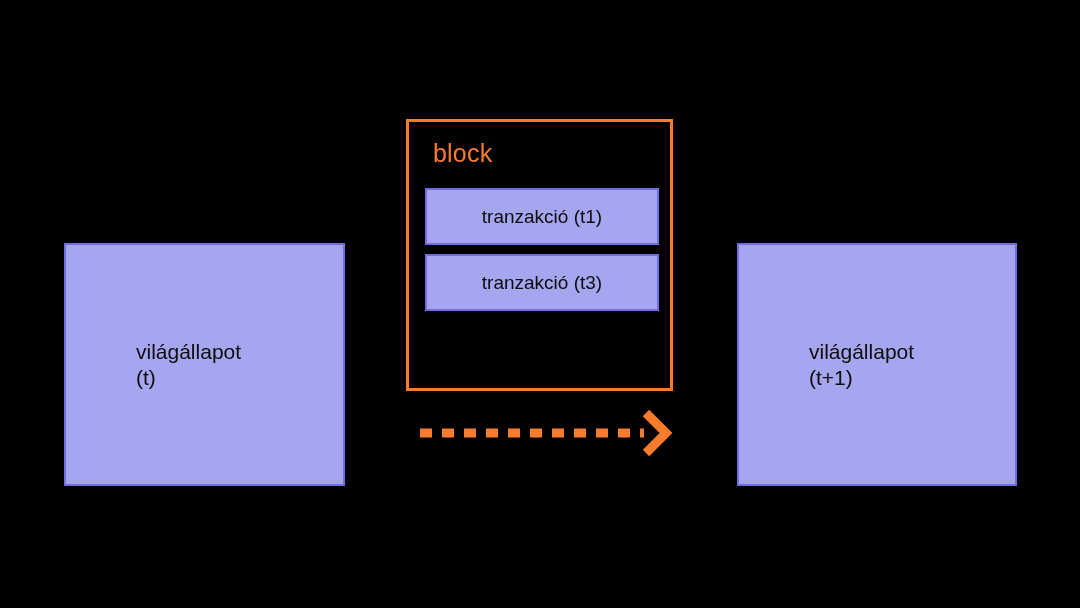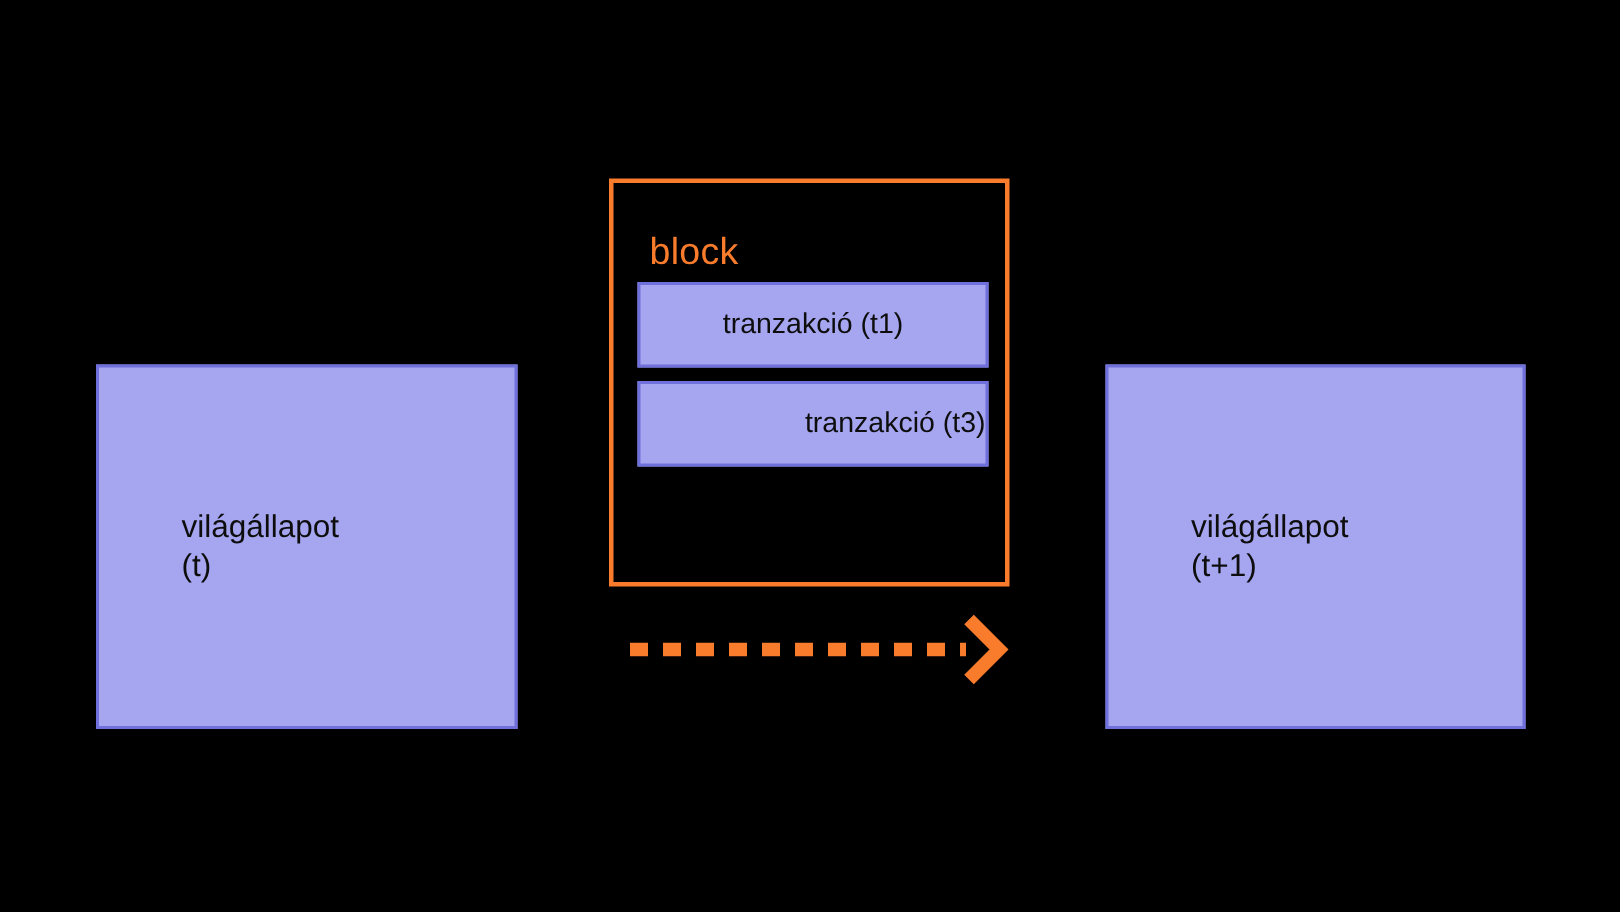--- a/index.html
+++ b/index.html
@@ -24,41 +24,41 @@
     border: 2px solid #7070dd;
     display: flex;
     align-items: center;
     justify-content: flex-start;
   }
   .state-box .state-label {
     color: #0d0d0d;
     font-size: 21px;
     line-height: 26px;
     white-space: pre-line;
-    padding-left: 55px;
+    padding-left: 70px;
     text-align: left;
   }
   #state-t  { left: 64px;  top: 243px; width: 281px; height: 243px; }
   #state-t1 { left: 737px; top: 243px; width: 280px; height: 243px; }
 
   
   #block-container {
     position: absolute;
     left: 406px;
     top: 119px;
     width: 267px;
     height: 272px;
     box-sizing: border-box;
     border: 3px solid #f97c2c;
     background: transparent;
   }
   #block-title {
     position: absolute;
     left: 24px;
-    top: 32px;
+    top: 17px;
     color: #f97c2c;
     font-size: 25px;
     line-height: 29px;
     letter-spacing: 0.2px;
   }
 
   
   .tx-list {
     position: absolute;
     left: 16px;
@@ -71,21 +71,21 @@
     height: 57px;
     background: #a5a5f0;
     border: 2px solid #7070dd;
     display: flex;
     align-items: center;
     justify-content: center;
     margin-bottom: 9px;
     color: #0d0d0d;
     font-size: 19px;
   }
-  .tx-box:last-child { margin-bottom: 0; justify-content: flex-end; }
+  .tx-box:last-child { margin-bottom: 0; }
 
   
   #flow-arrow {
     position: absolute;
     left: 412px;
     top: 408px;
     width: 262px;
     height: 50px;
   }
 </style>

